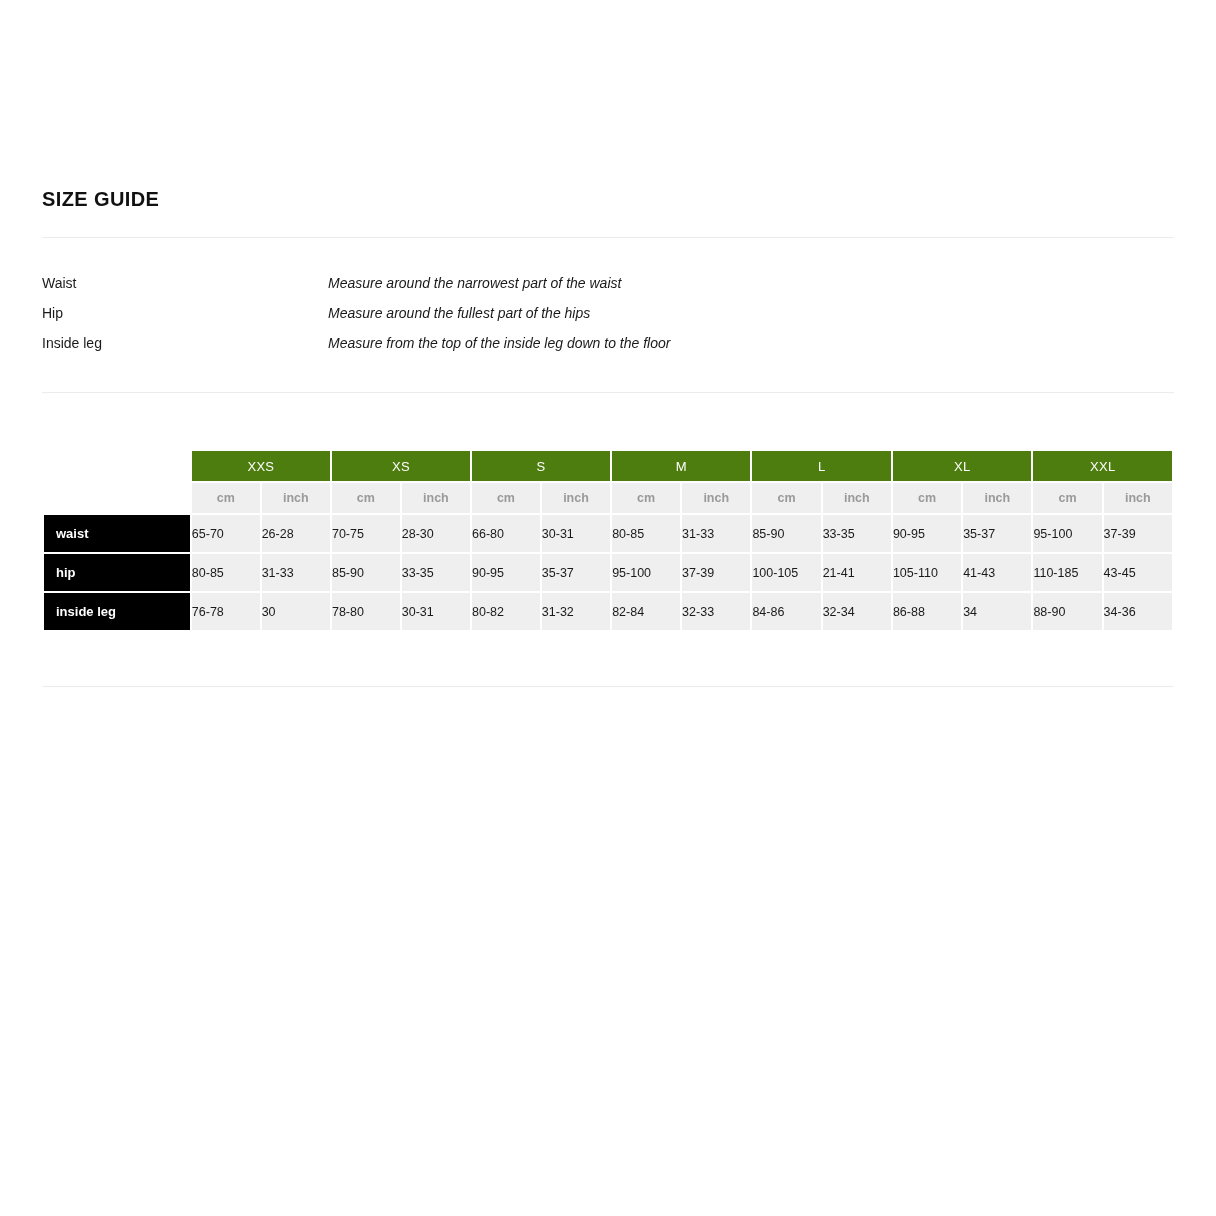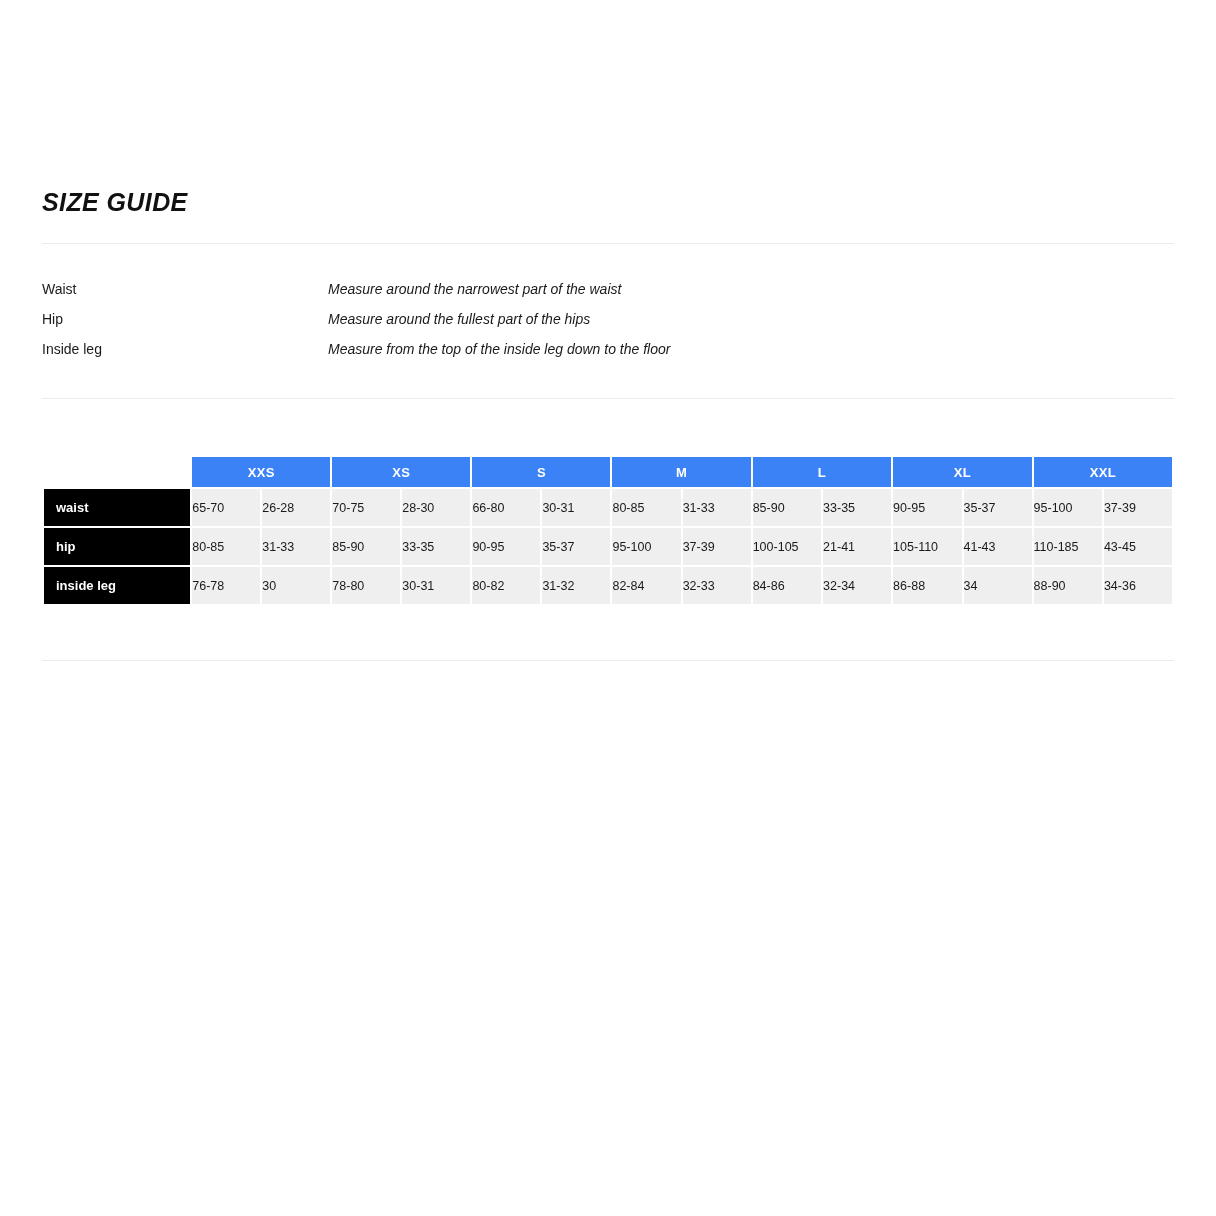--- a/index.html
+++ b/index.html
@@ -20,26 +20,25 @@
     height: 1216px;
     box-sizing: border-box;
   }
   .content {
     position: absolute;
     left: 42px;
     top: 188px;
     width: 1132px;
   }
   .title {
-    font-size: 25px;
+    font-size: 20px;
     font-weight: bold;
     letter-spacing: 0.4px;
     color: #111111;
     margin: 0 0 26px 0;
-    font-style: italic;
   }
   .rule {
     border: 0;
     border-top: 1px solid #ececec;
     margin: 0;
     height: 0;
   }
   .intro {
     padding-top: 30px;
   }
@@ -79,24 +78,24 @@
   }
   table.size-table td, table.size-table th {
     padding: 0;
     margin: 0;
   }
   .lbl-blank {
     width: 140px;
     background: transparent;
   }
   .size-head {
-    background: #3b82f6;
+    background: #4d7c0f;
     color: #ffffff;
     font-size: 13px;
-    font-weight: bold;
+    font-weight: normal;
     text-align: center;
     height: 30px;
     letter-spacing: 0.3px;
   }
   .unit-cell {
     background: #efefef;
     color: #9a9a9a;
     font-size: 12.5px;
     text-align: center;
     height: 30px;
@@ -155,20 +154,37 @@
         <thead>
           <tr>
             <th class="lbl-blank"></th>
             <th class="size-head" colspan="2">XXS</th>
             <th class="size-head" colspan="2">XS</th>
             <th class="size-head" colspan="2">S</th>
             <th class="size-head" colspan="2">M</th>
             <th class="size-head" colspan="2">L</th>
             <th class="size-head" colspan="2">XL</th>
             <th class="size-head" colspan="2">XXL</th>
+          </tr>
+          <tr>
+            <th class="lbl-blank"></th>
+            <th class="unit-cell">cm</th>
+            <th class="unit-cell">inch</th>
+            <th class="unit-cell">cm</th>
+            <th class="unit-cell">inch</th>
+            <th class="unit-cell">cm</th>
+            <th class="unit-cell">inch</th>
+            <th class="unit-cell">cm</th>
+            <th class="unit-cell">inch</th>
+            <th class="unit-cell">cm</th>
+            <th class="unit-cell">inch</th>
+            <th class="unit-cell">cm</th>
+            <th class="unit-cell">inch</th>
+            <th class="unit-cell">cm</th>
+            <th class="unit-cell">inch</th>
           </tr>
         </thead>
         <tbody>
           <tr>
             <td class="row-label">waist</td>
             <td class="val-cell">65-70</td>
             <td class="val-cell">26-28</td>
             <td class="val-cell">70-75</td>
             <td class="val-cell">28-30</td>
             <td class="val-cell">66-80</td>

